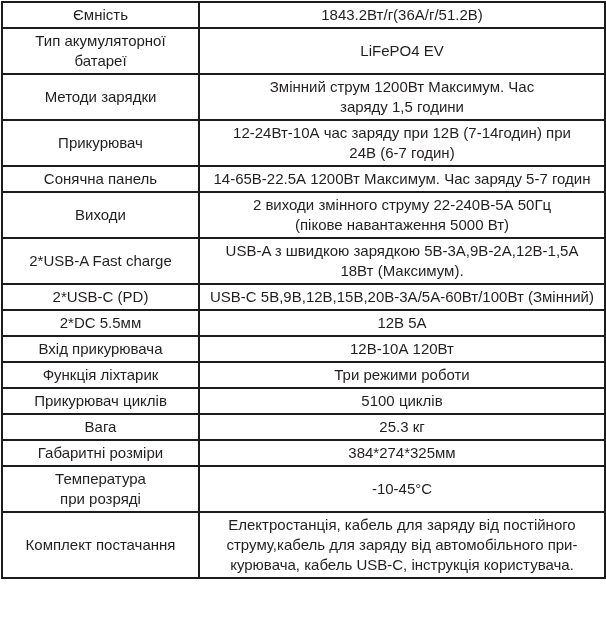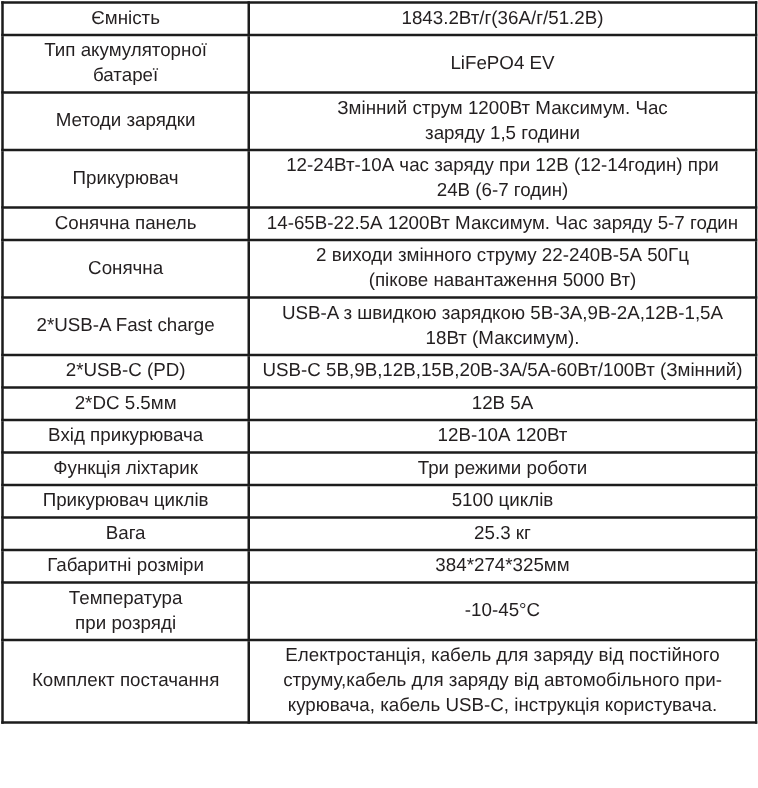--- a/index.html
+++ b/index.html
@@ -58,29 +58,29 @@
 батареї</td>
         <td>LiFePO4 EV</td>
       </tr>
       <tr>
         <td>Методи зарядки</td>
         <td>Змінний струм 1200Вт Максимум. Час
 заряду 1,5 години</td>
       </tr>
       <tr>
         <td>Прикурювач</td>
-        <td>12-24Вт-10А час заряду при 12В (12-14годин) при
+        <td>12-24Вт-10А час заряду при 12В (7-14годин) при
 24В (6-7 годин)</td>
       </tr>
       <tr>
         <td>Сонячна панель</td>
         <td>14-65В-22.5А 1200Вт Максимум. Час заряду 5-7 годин</td>
       </tr>
       <tr>
-        <td>Сонячна</td>
+        <td>Виходи</td>
         <td>2 виходи змінного струму 22-240В-5А 50Гц
 (пікове навантаження 5000 Вт)</td>
       </tr>
       <tr>
         <td>2*USB-A Fast charge</td>
         <td>USB-A з швидкою зарядкою 5В-3А,9В-2А,12В-1,5А
 18Вт (Максимум).</td>
       </tr>
       <tr>
         <td>2*USB-C (PD)</td>

